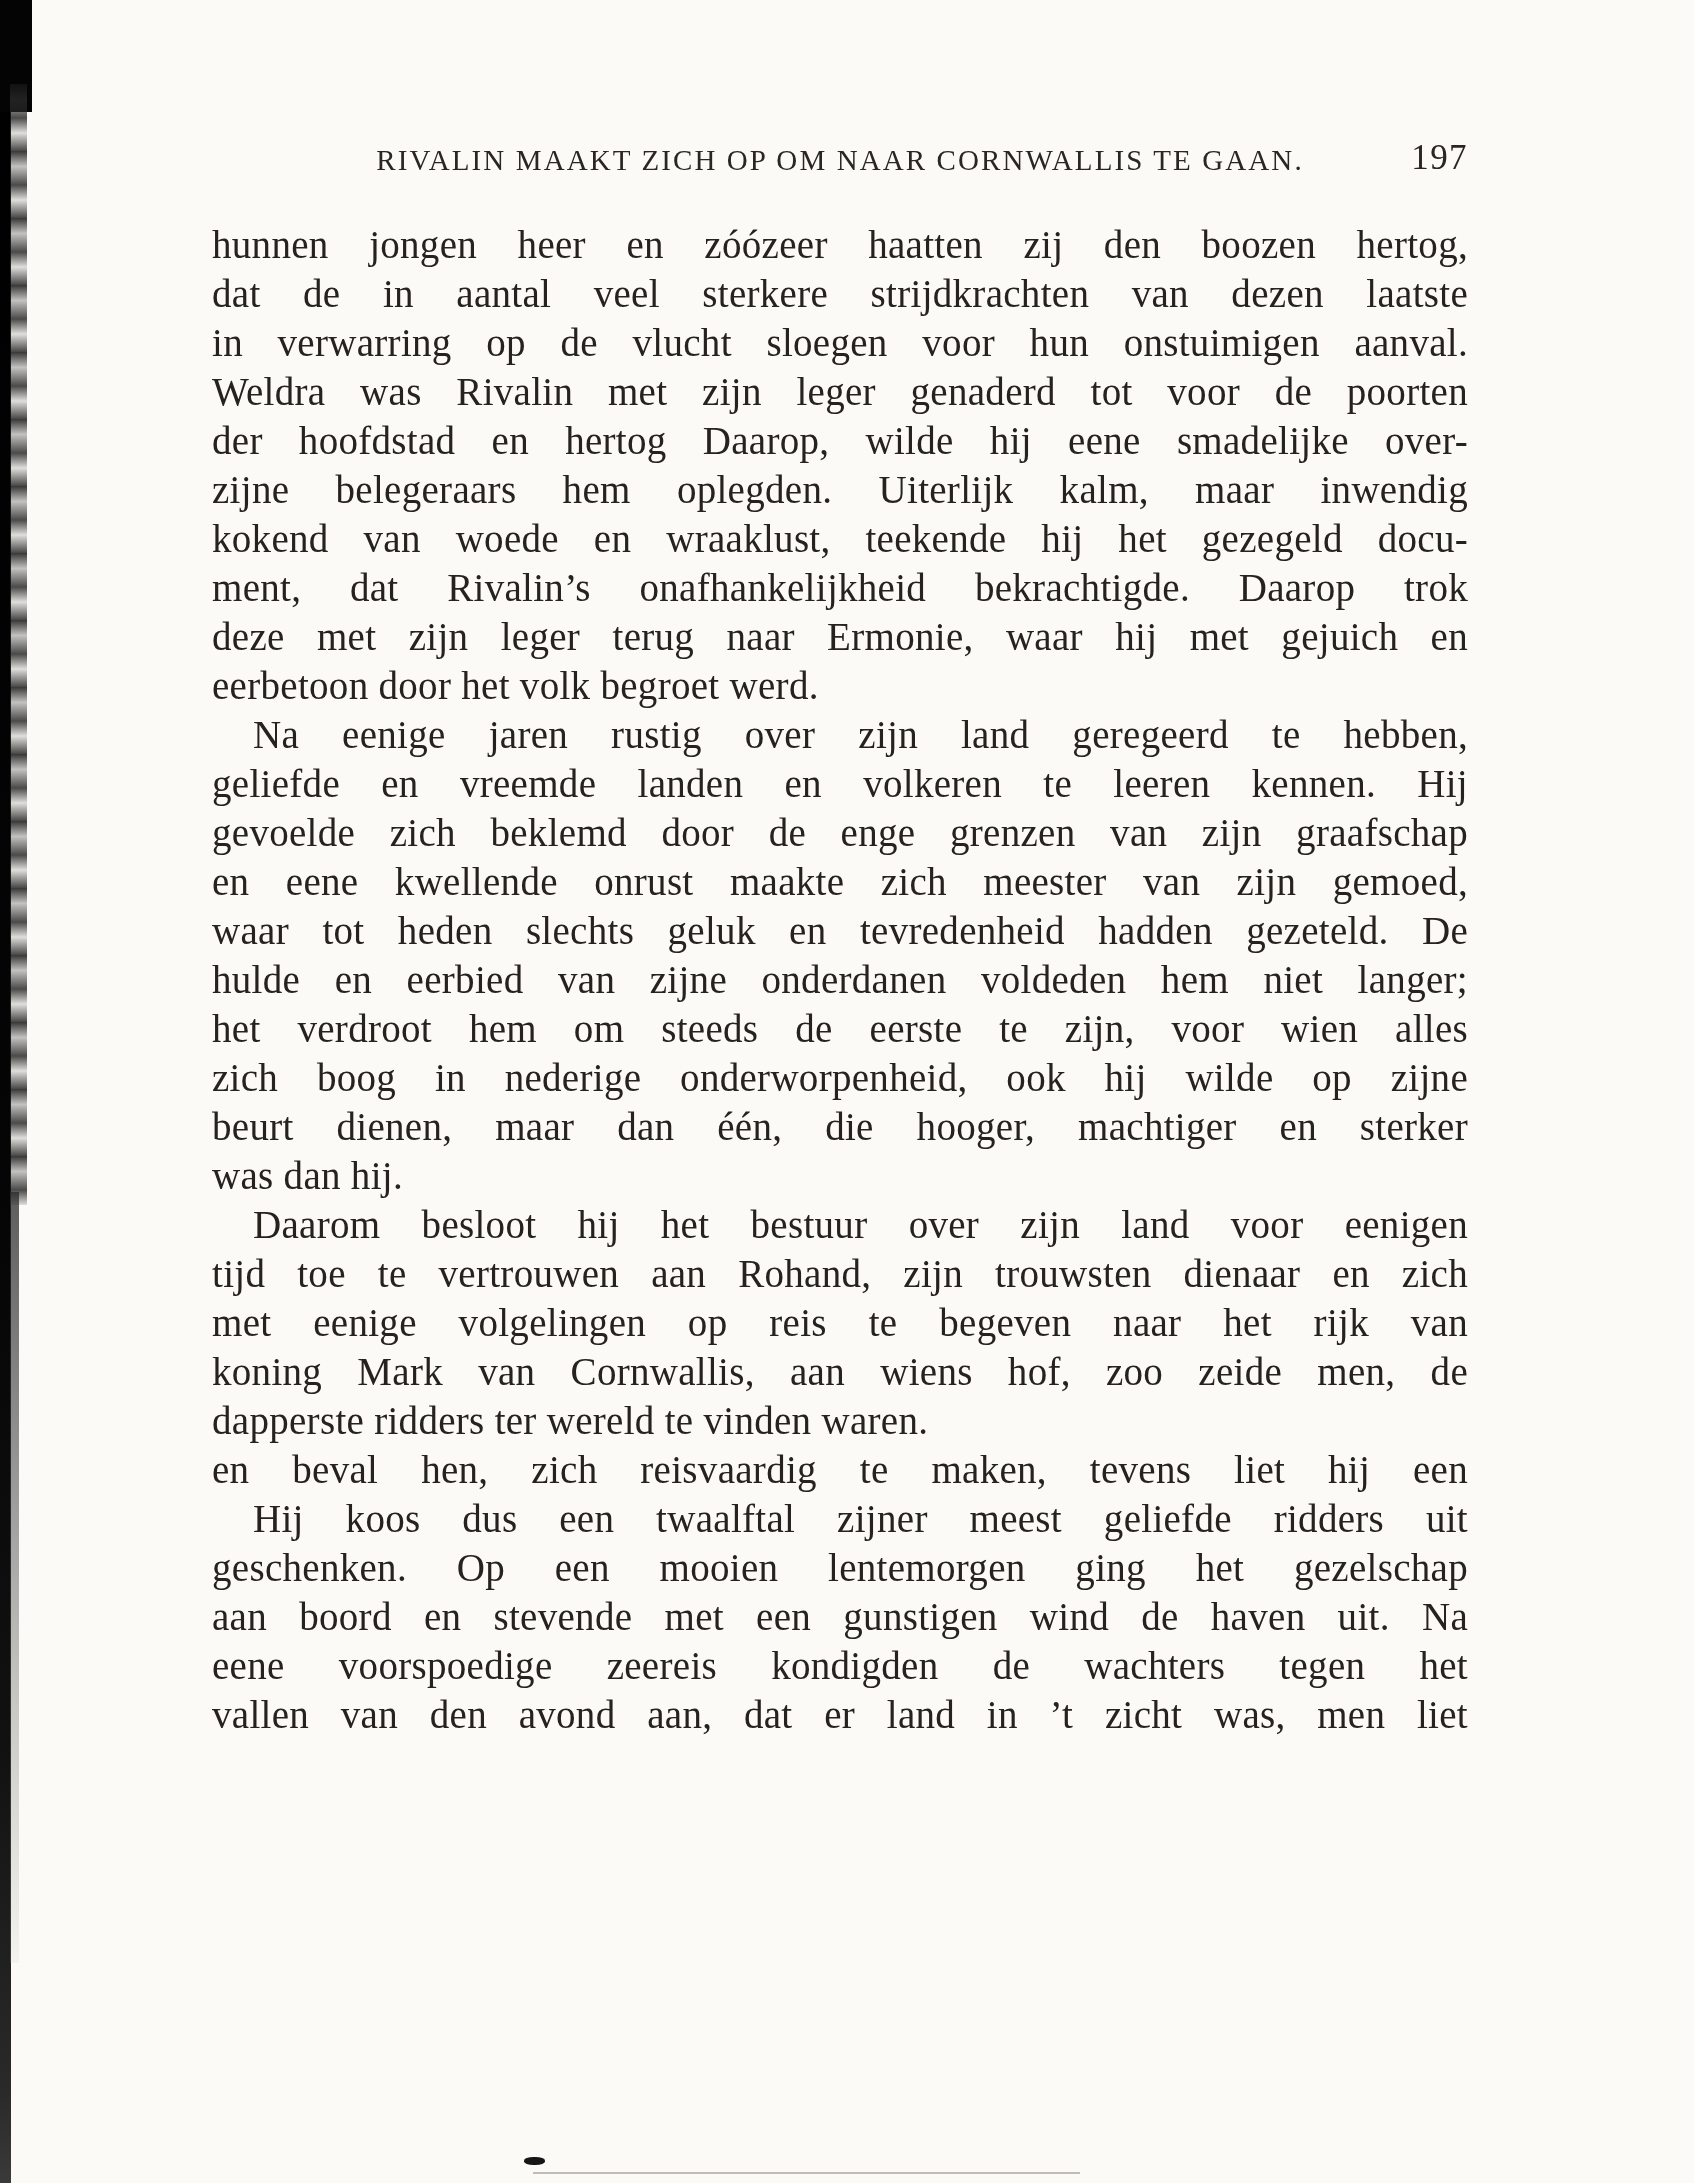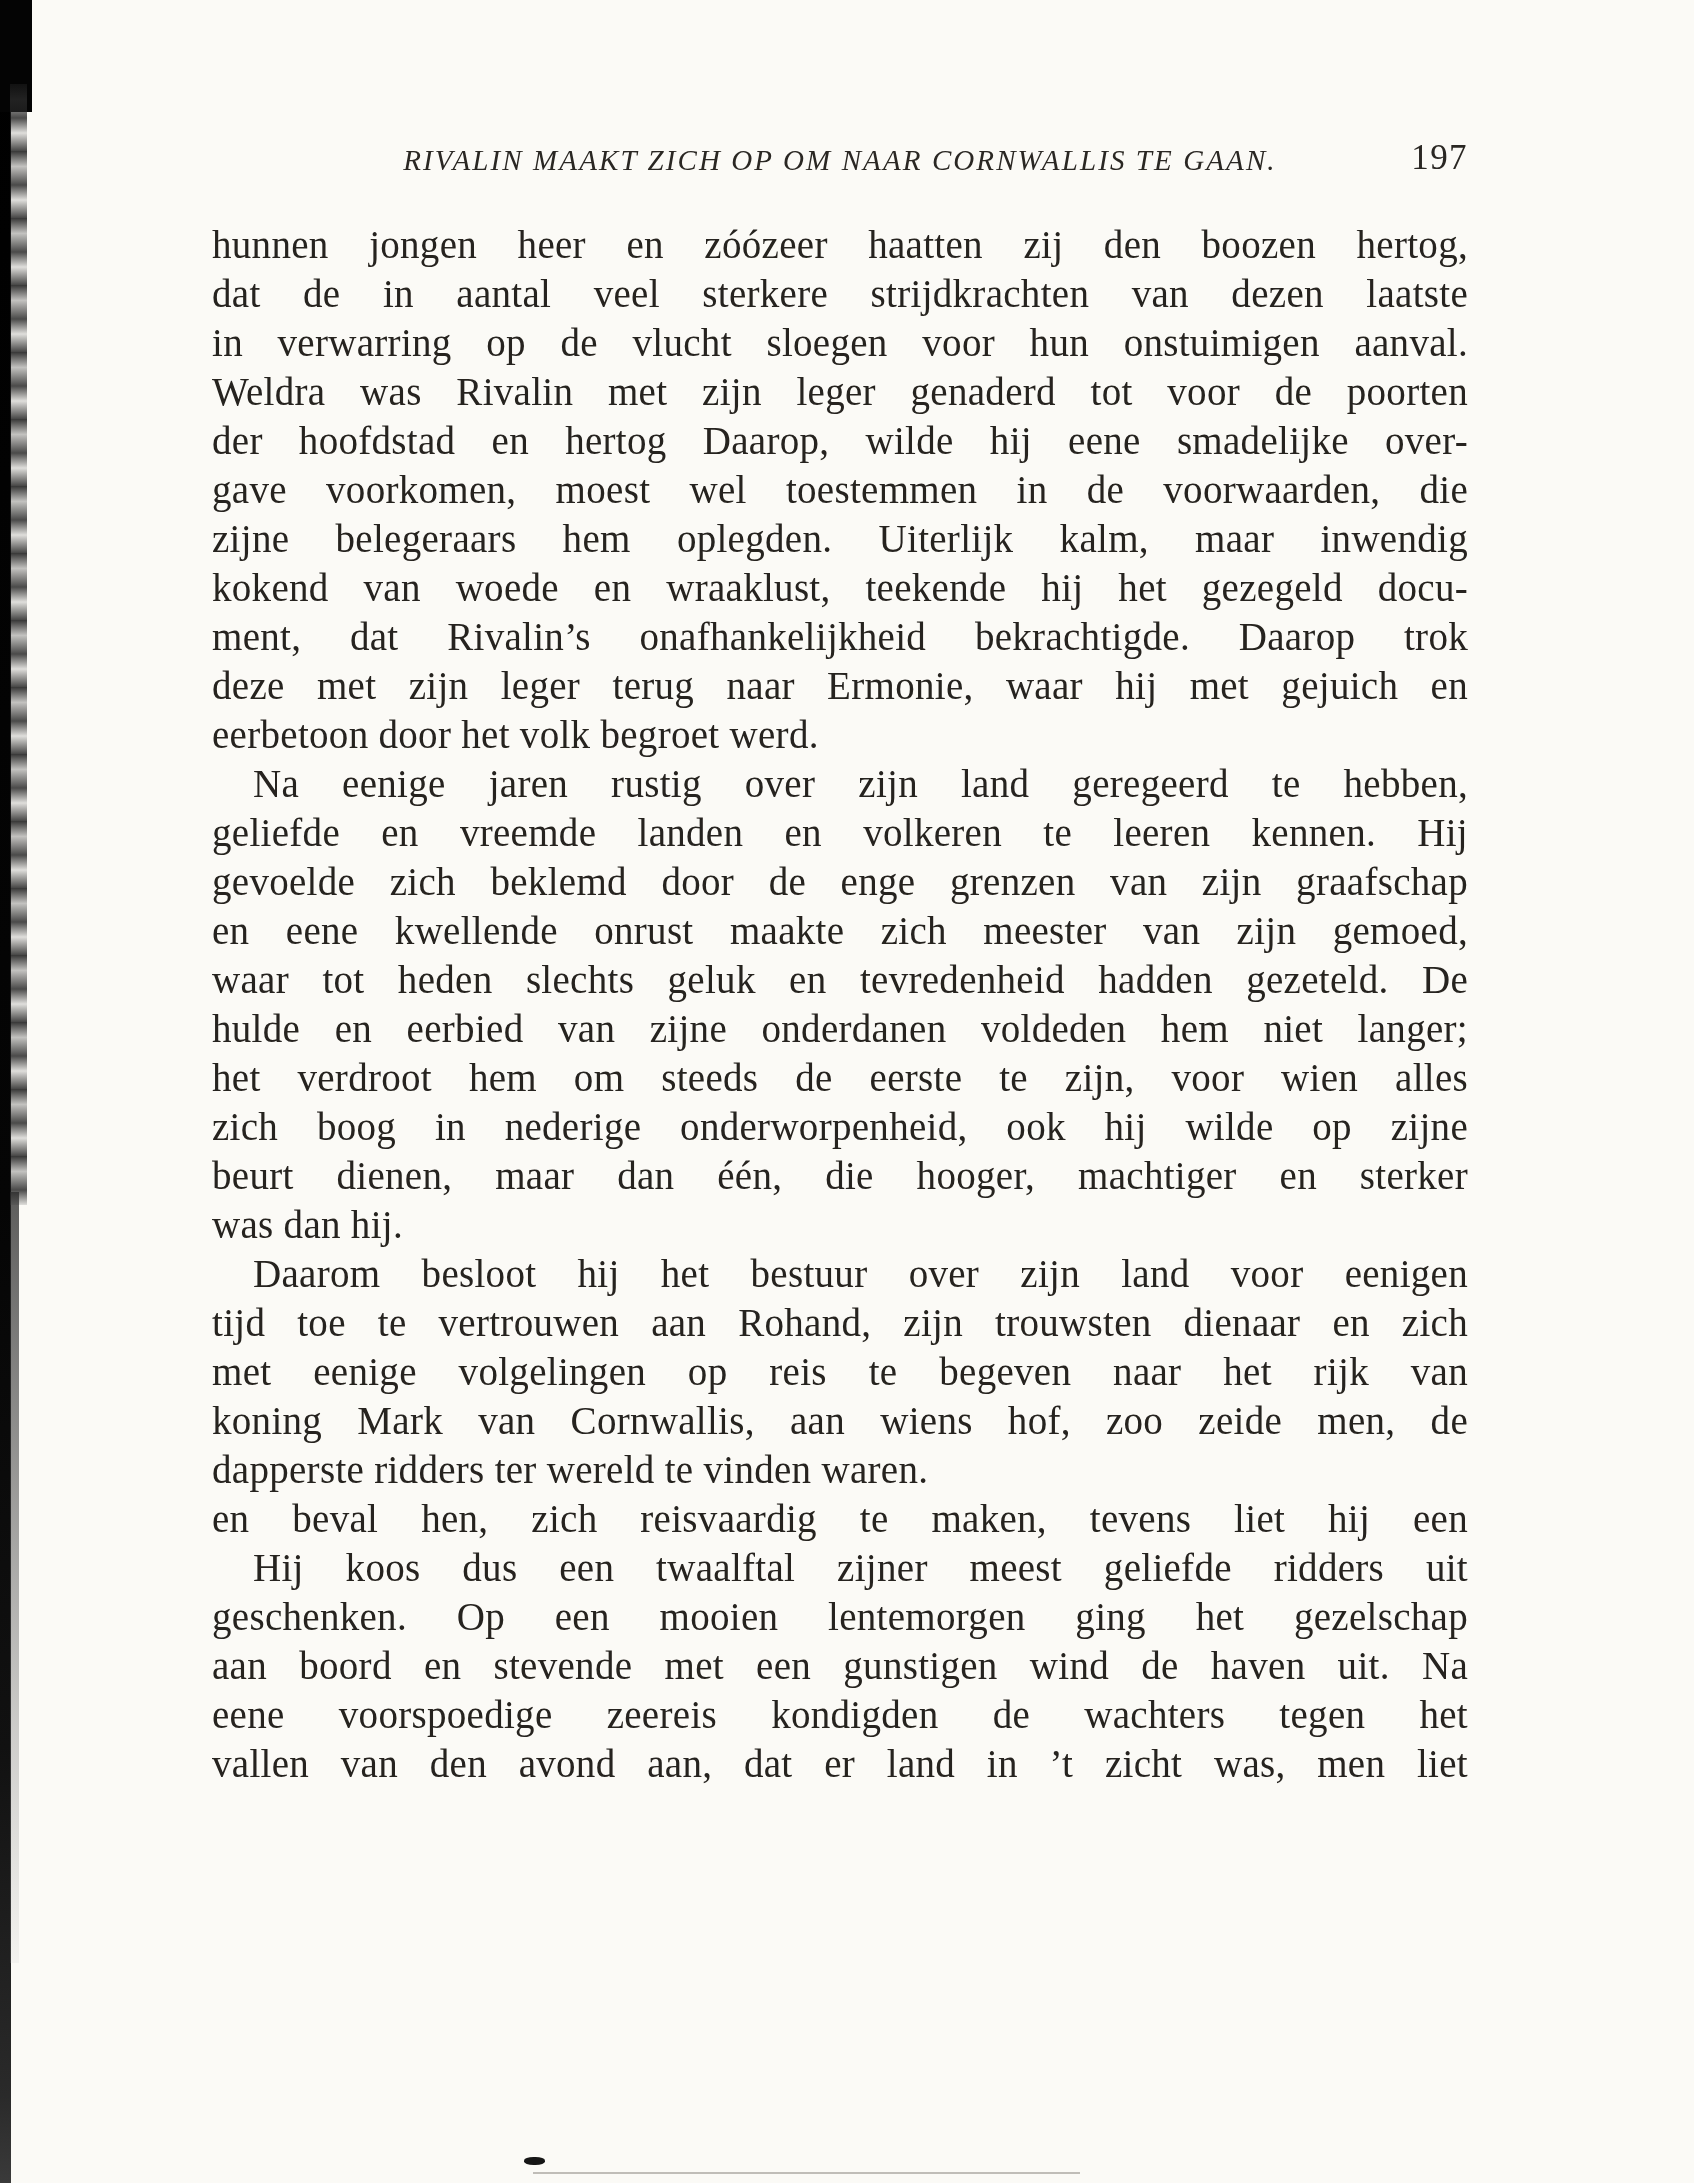--- a/index.html
+++ b/index.html
@@ -67,21 +67,20 @@
     width: 1256px;
     height: 39px;
   }
   .running-title {
     display: block;
     text-align: center;
     font-size: 29px;
     letter-spacing: 2.1px;
     white-space: nowrap;
     color: #2a2723;
-    font-style: italic;
   }
   .page-number {
     position: absolute;
     right: 0; top: -5.6px;
     font-size: 35px;
     letter-spacing: 1.4px;
     color: #2a2723;
   }
 
   
@@ -121,21 +120,20 @@
   <span class="page-number">197</span>
 </div>
 
 <div class="page-body" id="text-body">
     <div class="paragraph">
       <div class="line first">hunnen jongen heer en zóózeer haatten zij den boozen hertog,</div>
       <div class="line">dat de in aantal veel sterkere strijdkrachten van dezen laatste</div>
       <div class="line">in verwarring op de vlucht sloegen voor hun onstuimigen aanval.</div>
       <div class="line">Weldra was Rivalin met zijn leger genaderd tot voor de poorten</div>
       <div class="line">der hoofdstad en hertog Daarop, wilde hij eene smadelijke over-</div>
-      <div class="line">gave voorkomen, moest wel toestemmen in de voorwaarden, die</div>
       <div class="line">zijne belegeraars hem oplegden. Uiterlijk kalm, maar inwendig</div>
       <div class="line">kokend van woede en wraaklust, teekende hij het gezegeld docu-</div>
       <div class="line">ment, dat Rivalin’s onafhankelijkheid bekrachtigde. Daarop trok</div>
       <div class="line">deze met zijn leger terug naar Ermonie, waar hij met gejuich en</div>
       <div class="line last-left">eerbetoon door het volk begroet werd.</div>
     </div>
     <div class="paragraph indent">
       <div class="line first">Na eenige jaren rustig over zijn land geregeerd te hebben,</div>
       <div class="line">geliefde en vreemde landen en volkeren te leeren kennen. Hij</div>
       <div class="line">gevoelde zich beklemd door de enge grenzen van zijn graafschap</div>

